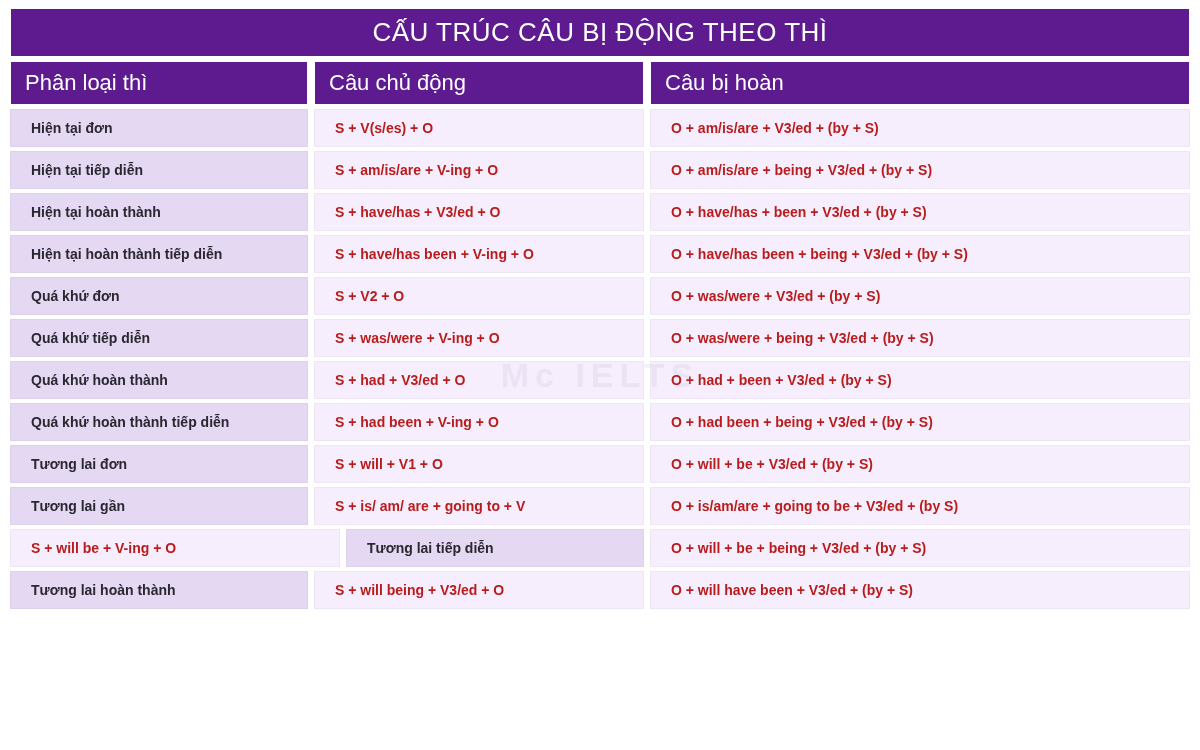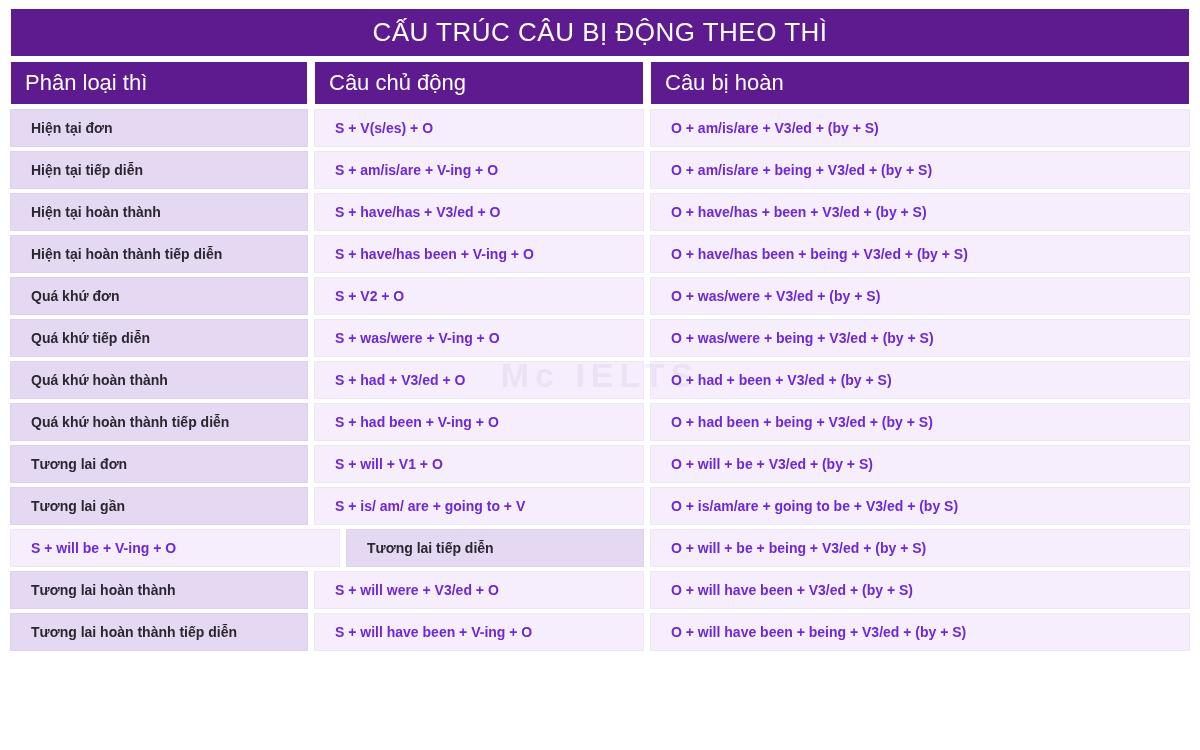--- a/index.html
+++ b/index.html
@@ -49,21 +49,21 @@
     border: 1px solid rgba(0,0,0,0.03);
     display: flex;
     align-items: center;
   }
   .tense-cell {
     background: #e5d8f3;
     color: #2a2730;
   }
   .active-cell, .passive-cell {
     background: #f6eefc;
-    color: #6d28d9;
+    color: #b91c1c;
   }
   .watermark {
     position: absolute;
     top: 50%;
     left: 50%;
     transform: translate(-50%, -50%);
     font-size: 34px;
     font-weight: 700;
     color: rgba(120, 90, 150, 0.08);
     pointer-events: none;
@@ -133,23 +133,18 @@
       <div class="cell active-cell col2">S + is/ am/ are + going to + V</div>
       <div class="cell passive-cell col3">O + is/am/are + going to be + V3/ed + (by S)</div>
     </div>
     <div class="data-row">
       <div class="cell active-cell col2">S + will be + V-ing + O</div>
       <div class="cell tense-cell col1">Tương lai tiếp diễn</div>
       <div class="cell passive-cell col3">O + will + be + being + V3/ed + (by + S)</div>
     </div>
     <div class="data-row">
       <div class="cell tense-cell col1">Tương lai hoàn thành</div>
-      <div class="cell active-cell col2">S + will were + V3/ed + O</div>
+      <div class="cell active-cell col2">S + will being + V3/ed + O</div>
       <div class="cell passive-cell col3">O + will have been + V3/ed + (by + S)</div>
-    </div>
-    <div class="data-row">
-      <div class="cell tense-cell col1">Tương lai hoàn thành tiếp diễn</div>
-      <div class="cell active-cell col2">S + will have been + V-ing + O</div>
-      <div class="cell passive-cell col3">O + will have been + being + V3/ed + (by + S)</div>
     </div>
   </div>
 
 <div class="watermark">Mc IELTS</div>
 
 </body></html>

